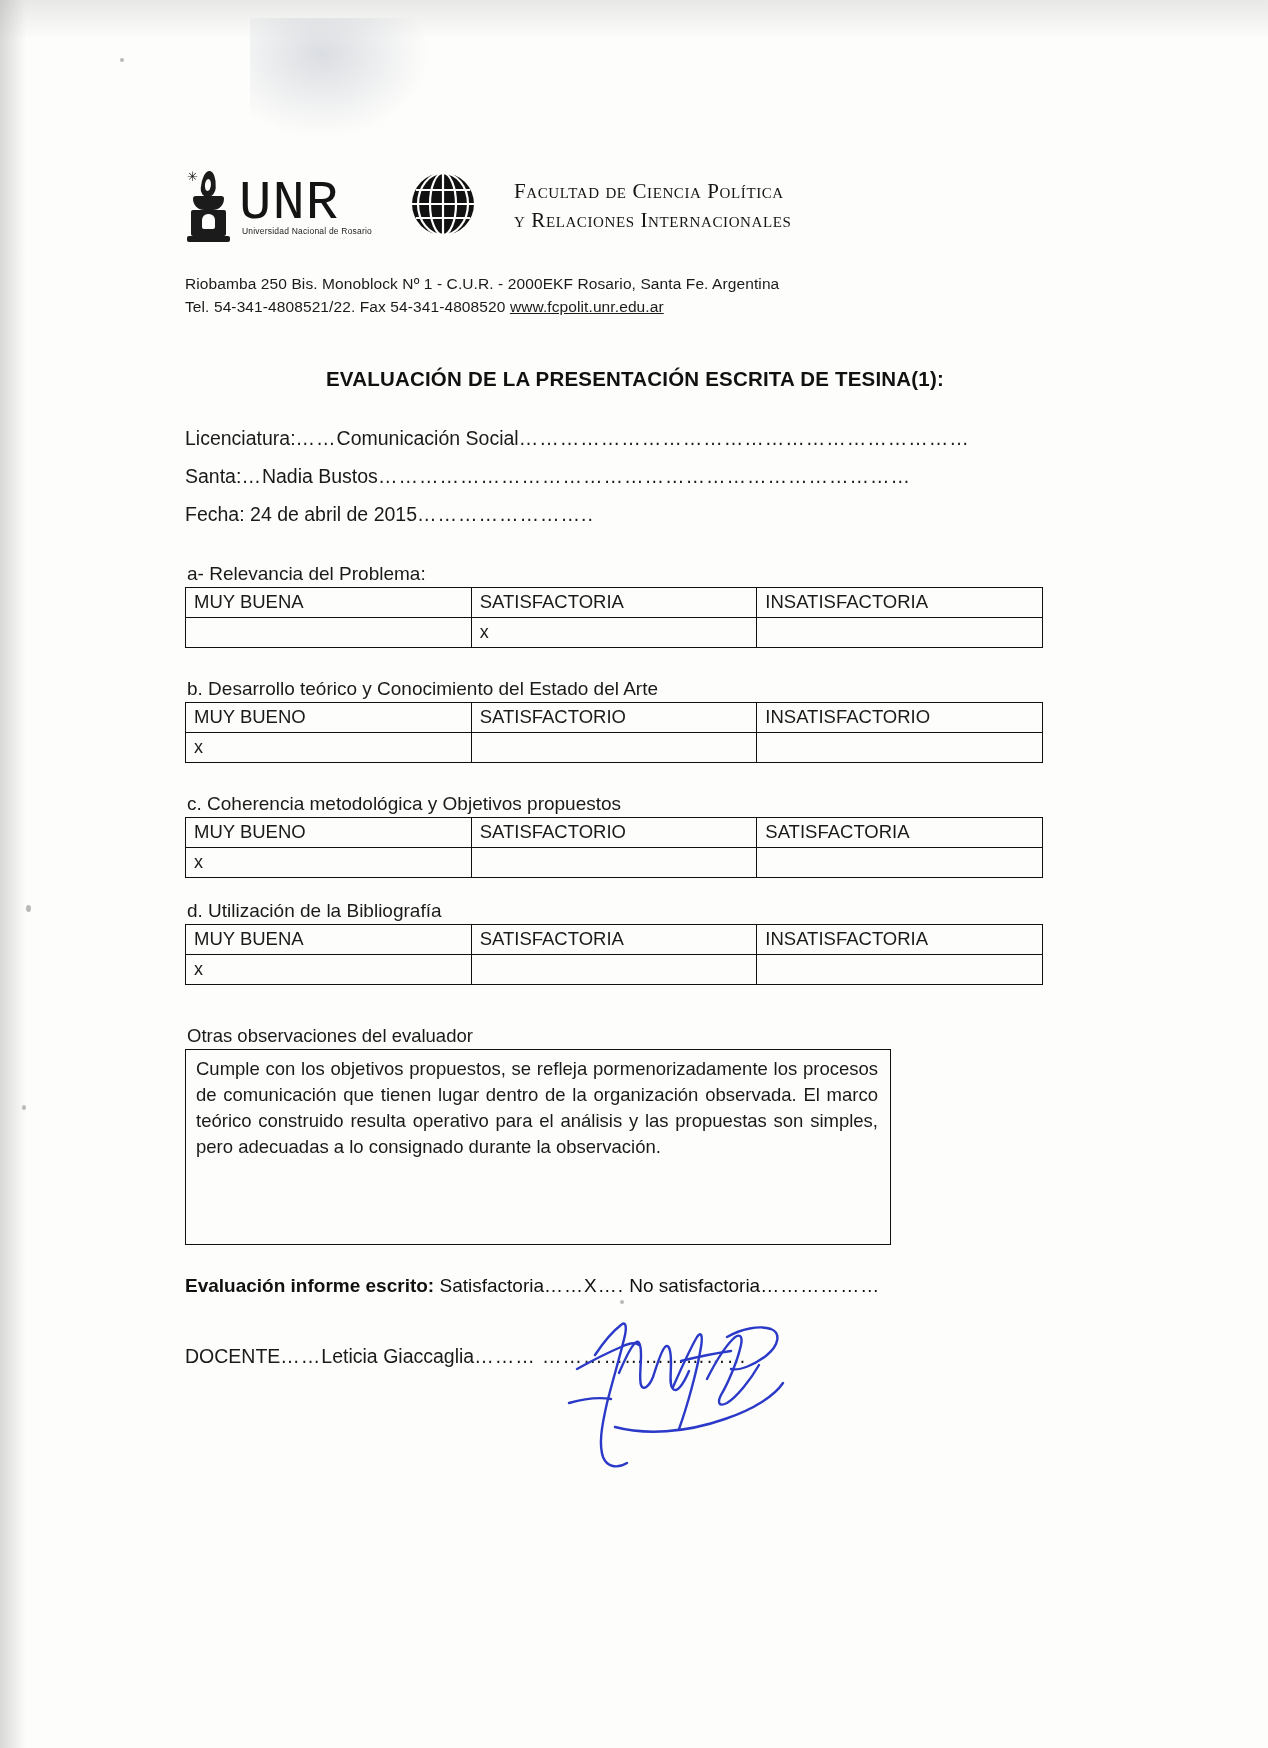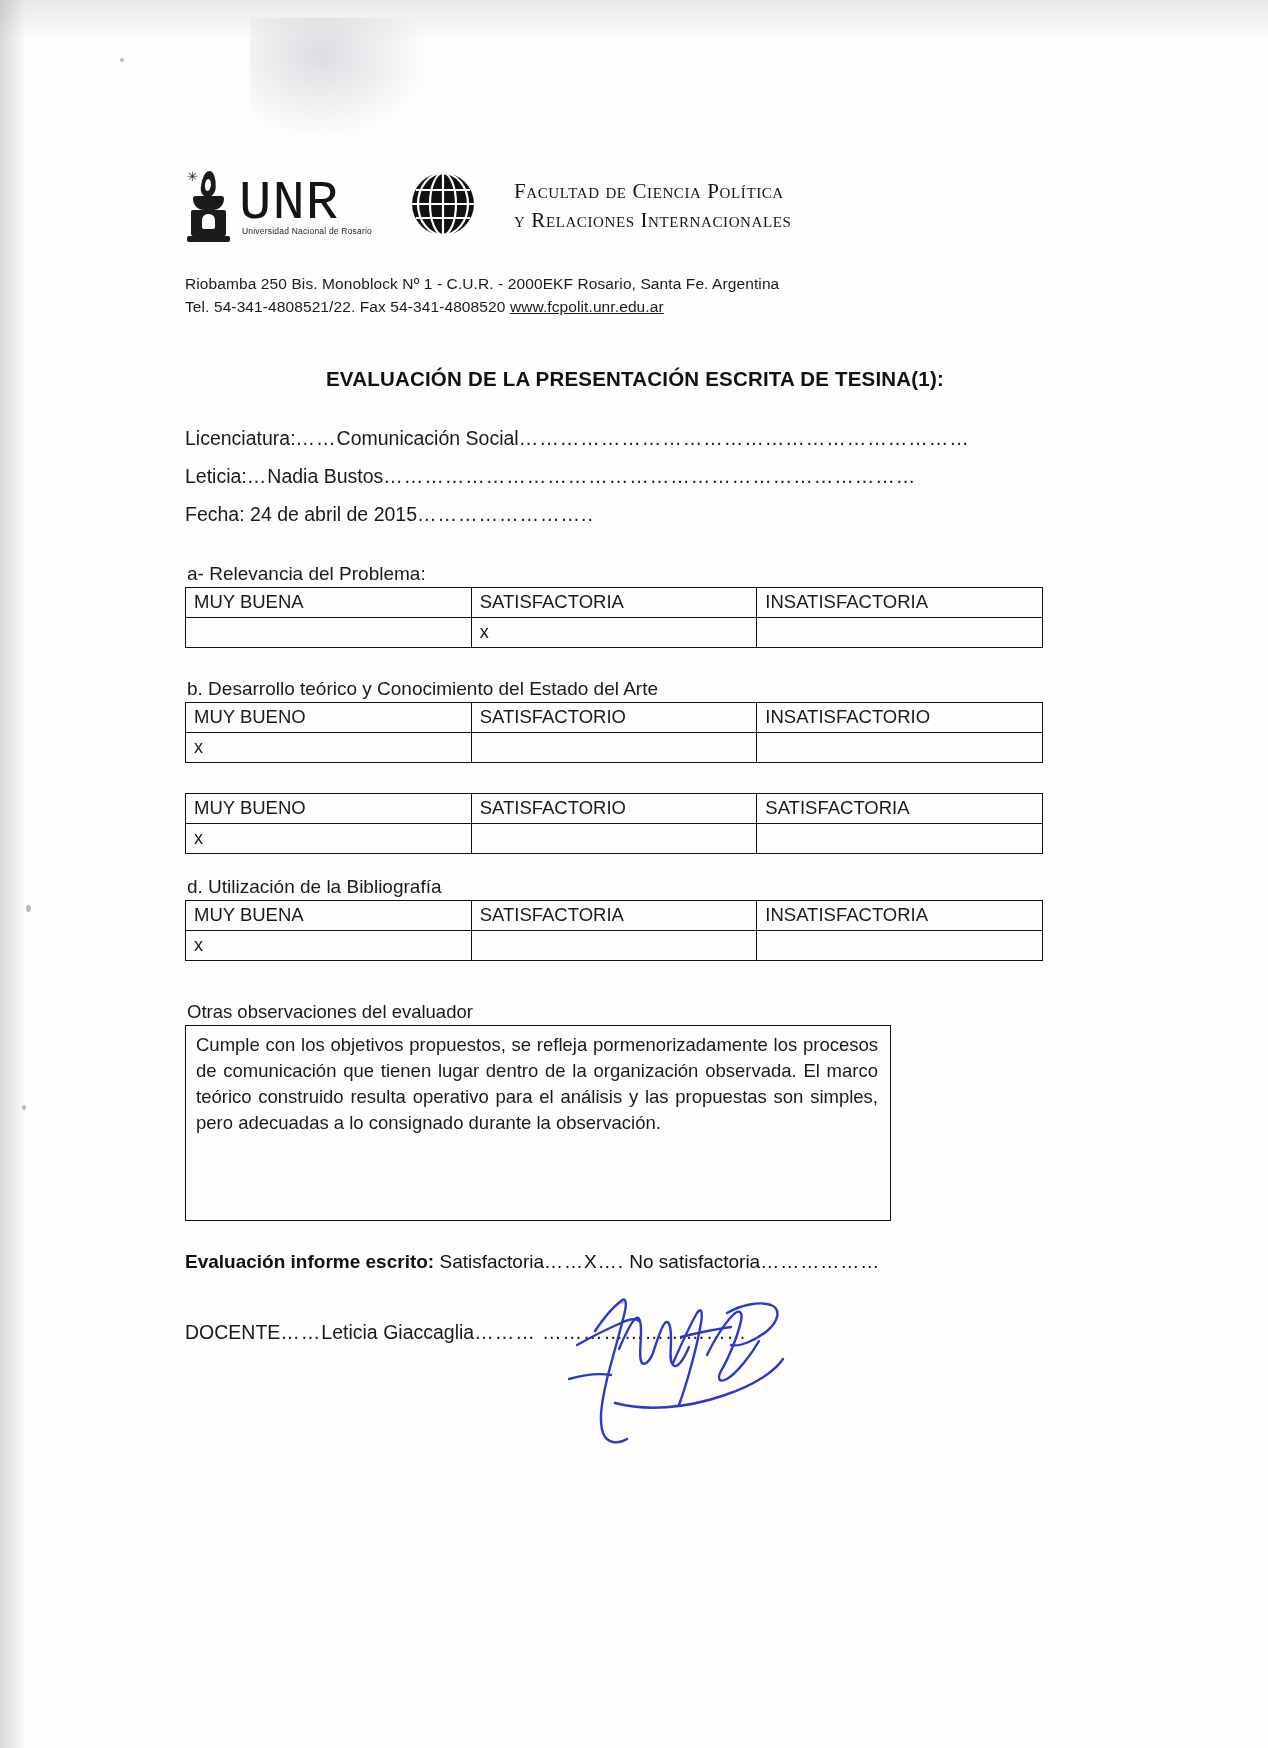--- a/index.html
+++ b/index.html
@@ -319,21 +319,21 @@
       <div><span>Tel. 54-341-4808521/22. Fax 54-341-4808520 </span><a href="#">www.fcpolit.unr.edu.ar</a></div>
     </div>
 
     <h1 class="form-title">EVALUACIÓN  DE LA PRESENTACIÓN ESCRITA DE TESINA(1):</h1>
 
     <div class="fields">
       <div class="row">
         <span>Licenciatura:</span><span class="dots">……</span><span>Comunicación Social</span><span class="dots">…………………………………………………………</span>
       </div>
       <div class="row">
-        <span>Leticia:</span><span class="dots">…</span><span>Nadia Bustos</span><span class="dots">……………………………………………………………………</span>
+        <span>Santa:</span><span class="dots">…</span><span>Nadia Bustos</span><span class="dots">……………………………………………………………………</span>
       </div>
       <div class="row">
         <span>Fecha:</span>&nbsp;<span>24 de abril de 2015</span><span class="dots">……………………..</span>
       </div>
     </div>
 
     <div class="section">
       <div class="section-label">a- Relevancia del Problema:</div>
       <table class="grade">
         <tbody>
@@ -363,20 +363,21 @@
         <tr>
           <td class="mark">x</td>
           <td class="mark"></td>
           <td class="mark"></td>
         </tr>
       </tbody>
         </table>
     </div>
 
     <div class="section">
+      <div class="section-label">c. Coherencia metodológica y Objetivos propuestos</div>
       <table class="grade">
         <tbody>
             <tr>
           <td>MUY BUENO</td>
           <td>SATISFACTORIO</td>
           <td>SATISFACTORIA</td>
         </tr>
         <tr>
           <td class="mark">x</td>
           <td class="mark"></td>

